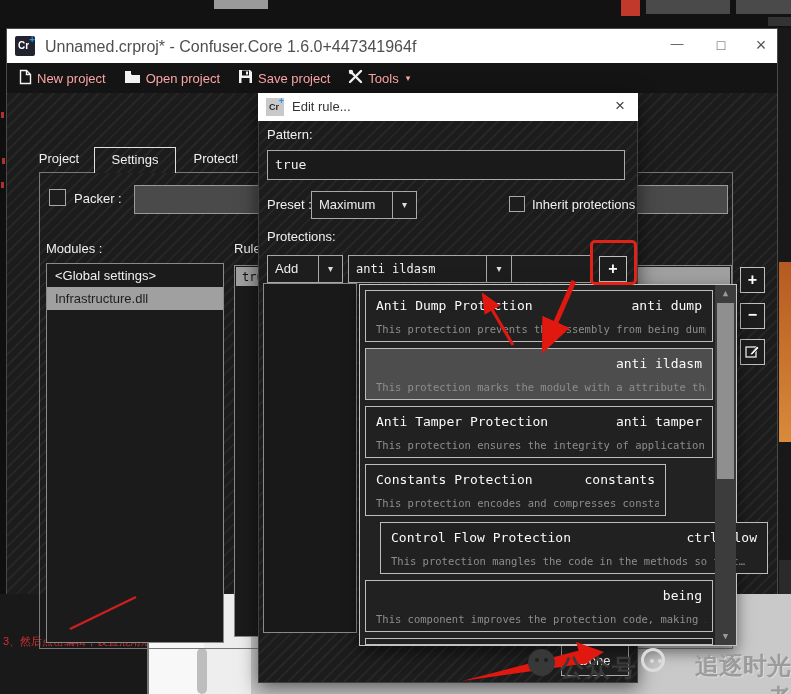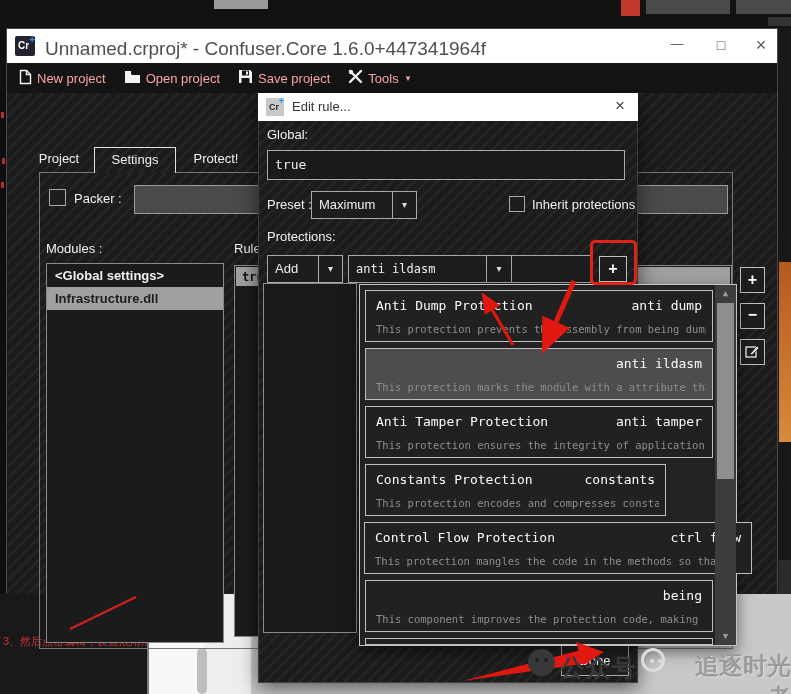--- a/index.html
+++ b/index.html
@@ -2,21 +2,21 @@
 <html><head>
 <meta charset="utf-8">
 <style>
   html,body{margin:0;padding:0;background:#888;}
   .stage{position:relative;width:791px;height:694px;overflow:hidden;background:#c9c9c9;
          font-family:"Liberation Sans",sans-serif;-webkit-font-smoothing:antialiased;}
   .abs{position:absolute;box-sizing:border-box;}
   .striped{background:repeating-linear-gradient(135deg,#262626 0 2px,#1c1c1c 2px 8px);}
   .mono{font-family:"DejaVu Sans Mono",monospace;}
   .wlabel{color:#f0f0f0;font-size:13px;}
-  .listbox{background:#1b1b1b;border:1px solid #8a8a8a;font-weight:bold;}
+  .listbox{background:#1b1b1b;border:1px solid #8a8a8a;}
   .combo{background:#1d1d1d;border:1px solid #a8a8a8;color:#eee;font-size:13px;}
   .combo .val{position:absolute;left:7px;top:0;line-height:26px;white-space:nowrap;}
   .combo .arr{position:absolute;right:0;top:0;bottom:0;width:23px;border-left:1px solid #a8a8a8;
               color:#ddd;font-size:10px;text-align:center;line-height:26px;}
   .sqbtn{background:#1d1d1d;border:1px solid #c0c0c0;color:#fff;text-align:center;font-weight:bold;}
   .chk{background:#1d1d1d;border:1px solid #a8a8a8;}
   .popitem{border:1px solid #bdbdbd;background:#212121;}
   .popitem.hl{background:#4d4d4d;}
   .popitem .ti{position:absolute;left:10px;top:7px;font-size:13px;color:#fafafa;font-weight:500;}
   .popitem .id{position:absolute;right:10px;top:7px;font-size:13px;color:#fafafa;font-weight:500;}
@@ -56,21 +56,21 @@
     <div class="abs" style="left:48px;top:54px;width:10px;height:46px;background:#bdbdbd;border-radius:5px;"></div>
   </div>
 
   <div class="abs" style="left:6px;top:28px;width:772px;height:566px;border:1px solid #4a4a4a;background:#1c1c1c;">
 
     <div class="abs" style="left:0;top:0;width:770px;height:34px;background:#fff;">
       <div class="abs" style="left:8px;top:7px;width:20px;height:20px;background:#23232f;border-radius:2px;">
         <span class="abs" style="left:3px;top:4px;color:#fff;font-size:10px;font-weight:bold;">Cr</span>
         <span class="abs" style="right:0px;top:-2px;color:#2196f3;font-size:10px;font-weight:bold;">+</span>
       </div>
-      <div class="abs" style="left:38px;top:9px;font-size:19px;color:#4f4f4f;white-space:nowrap;">Unnamed.crproj* - Confuser.Core 1.6.0+447341964f</div>
+      <div class="abs" style="left:38px;top:9px;font-size:16px;color:#4f4f4f;white-space:nowrap;">Unnamed.crproj* - Confuser.Core 1.6.0+447341964f</div>
       <div class="abs" style="left:650px;top:0;width:40px;height:34px;color:#555;font-size:13px;text-align:center;line-height:30px;">—</div>
       <div class="abs" style="left:694px;top:0;width:40px;height:34px;color:#555;font-size:14px;text-align:center;line-height:32px;">□</div>
       <div class="abs" style="left:738px;top:0;width:32px;height:34px;color:#555;font-size:18px;text-align:center;line-height:32px;">×</div>
     </div>
 
     <div class="abs" style="left:0;top:34px;width:770px;height:30px;background:#141414;display:flex;align-items:center;padding-left:12px;column-gap:18px;">
       <div class="ttb-item">
         <span><svg width="13" height="16" viewBox="0 0 13 16">
               <path d="M1.5 1.5 h6 l4 4 v9 h-10 z" fill="none" stroke="#f2f2f2" stroke-width="1.4"></path>
               <path d="M7.5 1.5 v4 h4" fill="none" stroke="#f2f2f2" stroke-width="1.4"></path>
@@ -145,21 +145,21 @@
     <div class="abs" style="left:0;top:0;width:380px;height:28px;background:#fff;">
       <div class="abs" style="left:8px;top:5px;width:18px;height:18px;background:#c9c9c9;">
         <span class="abs" style="left:3px;top:4px;color:#2a2a2a;font-size:9px;font-weight:bold;">Cr</span>
         <span class="abs" style="right:0;top:-2px;color:#1f8fff;font-size:9px;font-weight:bold;">+</span>
       </div>
       <div class="abs" style="left:34px;top:6px;font-size:13px;color:#333;">Edit rule...</div>
       <div class="abs" style="left:344px;top:0;width:36px;height:28px;color:#444;font-size:17px;text-align:center;line-height:26px;">×</div>
     </div>
 
     <div class="abs striped" style="left:0;top:28px;width:380px;height:562px;border:1px solid #3f3f3f;border-top:none;">
-      <div class="abs wlabel" style="left:8px;top:6px;">Global:</div>
+      <div class="abs wlabel" style="left:8px;top:6px;">Pattern:</div>
       <div class="abs" style="left:8px;top:29px;width:358px;height:30px;background:#1a1a1a;border:1px solid #aaa;">
         <span class="mono" style="display:block;color:#eee;font-size:13px;line-height:28px;padding-left:7px;">true</span>
       </div>
       <div class="abs wlabel" style="left:8px;top:76px;">Preset :</div>
       <div class="abs combo" style="left:52px;top:70px;width:106px;height:28px;">
         <span class="val">Maximum</span>
         <span class="arr">▾</span>
       </div>
       <div class="abs chk" style="left:250px;top:75px;width:16px;height:16px;"></div>
       <div class="abs wlabel" style="left:273px;top:76px;">Inherit protections</div>
@@ -193,21 +193,21 @@
     <div class="abs popitem" style="left:5px;top:121px;width:348px;height:52px;">
       <span class="ti">Anti Tamper Protection</span>
       <span class="id">anti tamper</span>
       <span class="de">This protection ensures the integrity of application.</span>
     </div>
     <div class="abs popitem" style="left:5px;top:179px;width:301px;height:52px;">
       <span class="ti">Constants Protection</span>
       <span class="id">constants</span>
       <span class="de">This protection encodes and compresses constants in the code.</span>
     </div>
-    <div class="abs popitem" style="left:4px;top:237px;width:388px;height:52px;">
+    <div class="abs popitem" style="left:20px;top:237px;width:388px;height:52px;">
       <span class="ti">Control Flow Protection</span>
       <span class="id">ctrl flow</span>
       <span class="de">This protection mangles the code in the methods so that…</span>
     </div>
     <div class="abs popitem" style="left:5px;top:295px;width:348px;height:52px;">
       <span class="id">being</span>
       <span class="de">This component improves the protection code, making it…</span>
     </div>
     <div class="abs popitem" style="left:5px;top:353px;width:348px;height:7px;overflow:hidden;"></div>
 

